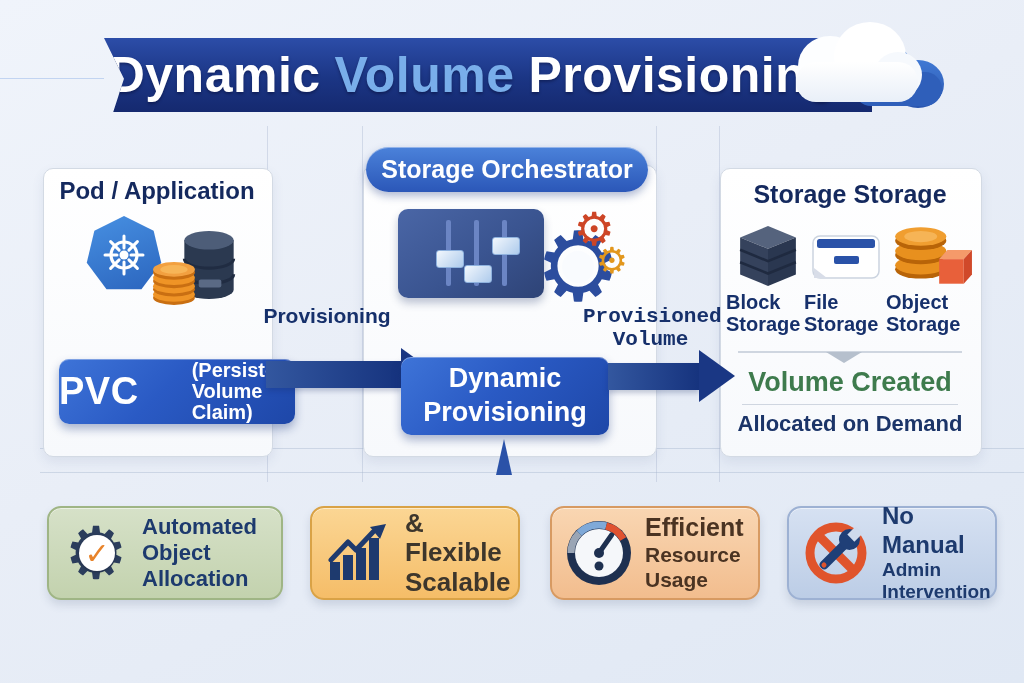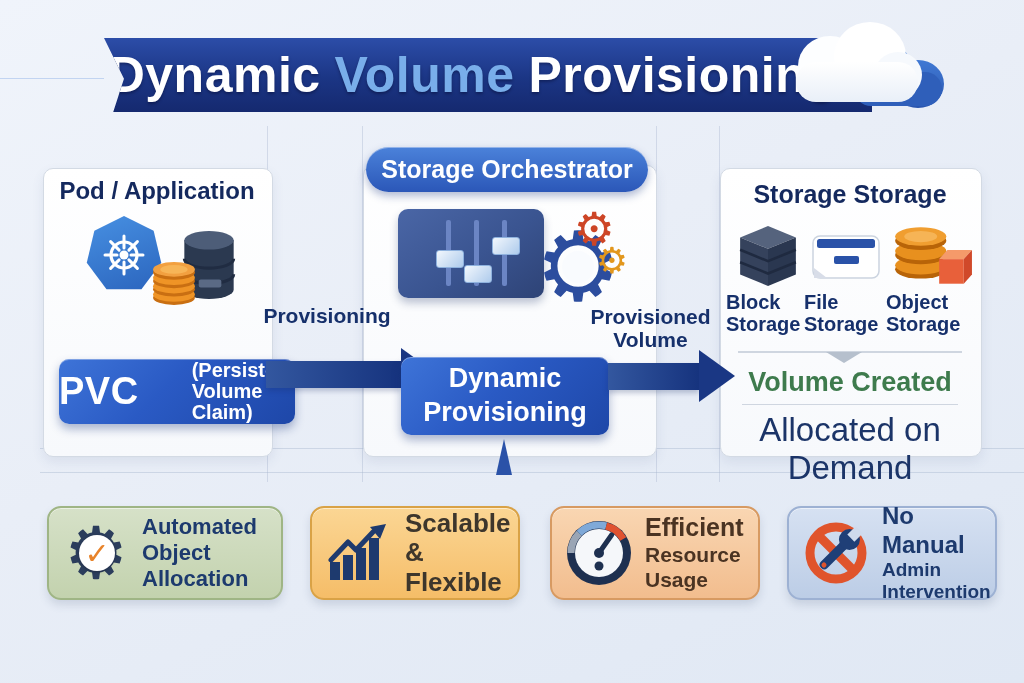--- a/index.html
+++ b/index.html
@@ -102,21 +102,21 @@
   .gear-hole{position:absolute;left:562px;top:251px;width:32px;height:32px;border-radius:50%;background:#f9fbfe;z-index:1;}
 
   
   .backend-label{position:absolute;font-weight:bold;color:#16306b;
     font-size:20px;line-height:1.08;z-index:2;}
   .chev{position:absolute;left:826px;top:352px;width:0;height:0;z-index:2;
     border-left:18px solid transparent;border-right:18px solid transparent;border-top:11px solid #b6c0cd;}
   .status-green{position:absolute;left:720px;top:367px;width:260px;text-align:center;
     font-size:27px;font-weight:bold;color:#3e7b4d;z-index:2;}
   .status-navy{position:absolute;left:720px;top:411px;width:260px;text-align:center;
-    font-size:33px;font-weight:normal;color:#1b3468;z-index:2;}
+    font-size:22px;font-weight:bold;color:#1b3468;z-index:2;}
 
   
   .feature{position:absolute;top:506px;height:94px;border-radius:14px;border:2px solid;
     display:flex;align-items:center;padding-left:12px;gap:11px;box-sizing:border-box;
     box-shadow:0 5px 9px rgba(80,95,125,.18), inset 0 1px 0 rgba(255,255,255,.5);z-index:2;}
   .f1{left:47px;width:236px;background:linear-gradient(180deg,#d6e1c8,#c3d2ae);border-color:#9fb585;}
   .f2{left:310px;width:210px;background:linear-gradient(180deg,#fbd694,#f5bd68);border-color:#d9a246;}
   .f3{left:550px;width:210px;background:linear-gradient(180deg,#f9d6b2,#f2bd8e);border-color:#d79a62;}
   .f4{left:787px;width:210px;background:linear-gradient(180deg,#d6e1f2,#bccde6);border-color:#9db1d3;}
   .f-icon{width:70px;height:70px;flex:0 0 auto;position:relative;
@@ -249,21 +249,21 @@
   <div class="gear-glyph gear-orange">⚙</div>
 
   <div class="subtitle" style="left:363px;top:313px;width:292px;font-size:27px;">CSI / Provisioner</div>
 
   <div class="action-box dyn-box">
     <span>Dynamic</span>
     <span>Provisioning</span>
   </div>
   <div class="spike"></div>
 
-  <div class="arrow-label" style="left:583px;top:306px;width:135px;">
+  <div class="arrow-label" style="left:583px;top:306px;width:135px;font-family:Liberation Mono, monospace;">
     <span style="display:block;">Provisioned</span>
     <span style="display:block;">Volume</span>
   </div>
   <div class="arrow" style="left:608px;top:350px;width:127px;height:52px;">
     <div class="body" style="width:91px;"></div>
     <div class="head" style="left:91px;"></div>
   </div>
 
   <div class="panel panel-backend"></div>
   <div class="panel-title txt backend-title">Storage Storage</div>
@@ -333,22 +333,22 @@
       <svg width="62" height="58" viewBox="0 0 62 58">
         <rect x="2" y="38" width="10" height="18" fill="#1e3a6e"></rect>
         <rect x="15" y="31" width="10" height="25" fill="#1e3a6e"></rect>
         <rect x="28" y="24" width="10" height="32" fill="#1e3a6e"></rect>
         <rect x="41" y="14" width="10" height="42" fill="#1e3a6e"></rect>
         <polyline points="3,36 20,18 28,26 45,8" stroke="#1e3a6e" stroke-width="5" fill="none" stroke-linejoin="round" stroke-linecap="round"></polyline>
         <polygon points="58,0 42,3 52,15" fill="#1e3a6e"></polygon>
       </svg>
     </div>
     <div class="f-text">
+      <span style="display:block;">&amp; Flexible</span>
       <span style="display:block;">Scalable</span>
-      <span style="display:block;">&amp; Flexible</span>
     </div>
   </div>
 
   <div class="feature f3">
     <div class="f-icon">
       <svg width="68" height="68" viewBox="0 0 68 68">
         <circle cx="34" cy="34" r="32" fill="#1e3050"></circle>
         <circle cx="34" cy="34" r="24" fill="#f5f7fa"></circle>
         <path d="M6,34 A28,28 0 0 1 14.2,14.2" stroke="#9aa5b5" stroke-width="7" fill="none"></path>
         <path d="M14.2,14.2 A28,28 0 0 1 41.2,7" stroke="#7fa9d8" stroke-width="7" fill="none"></path>

